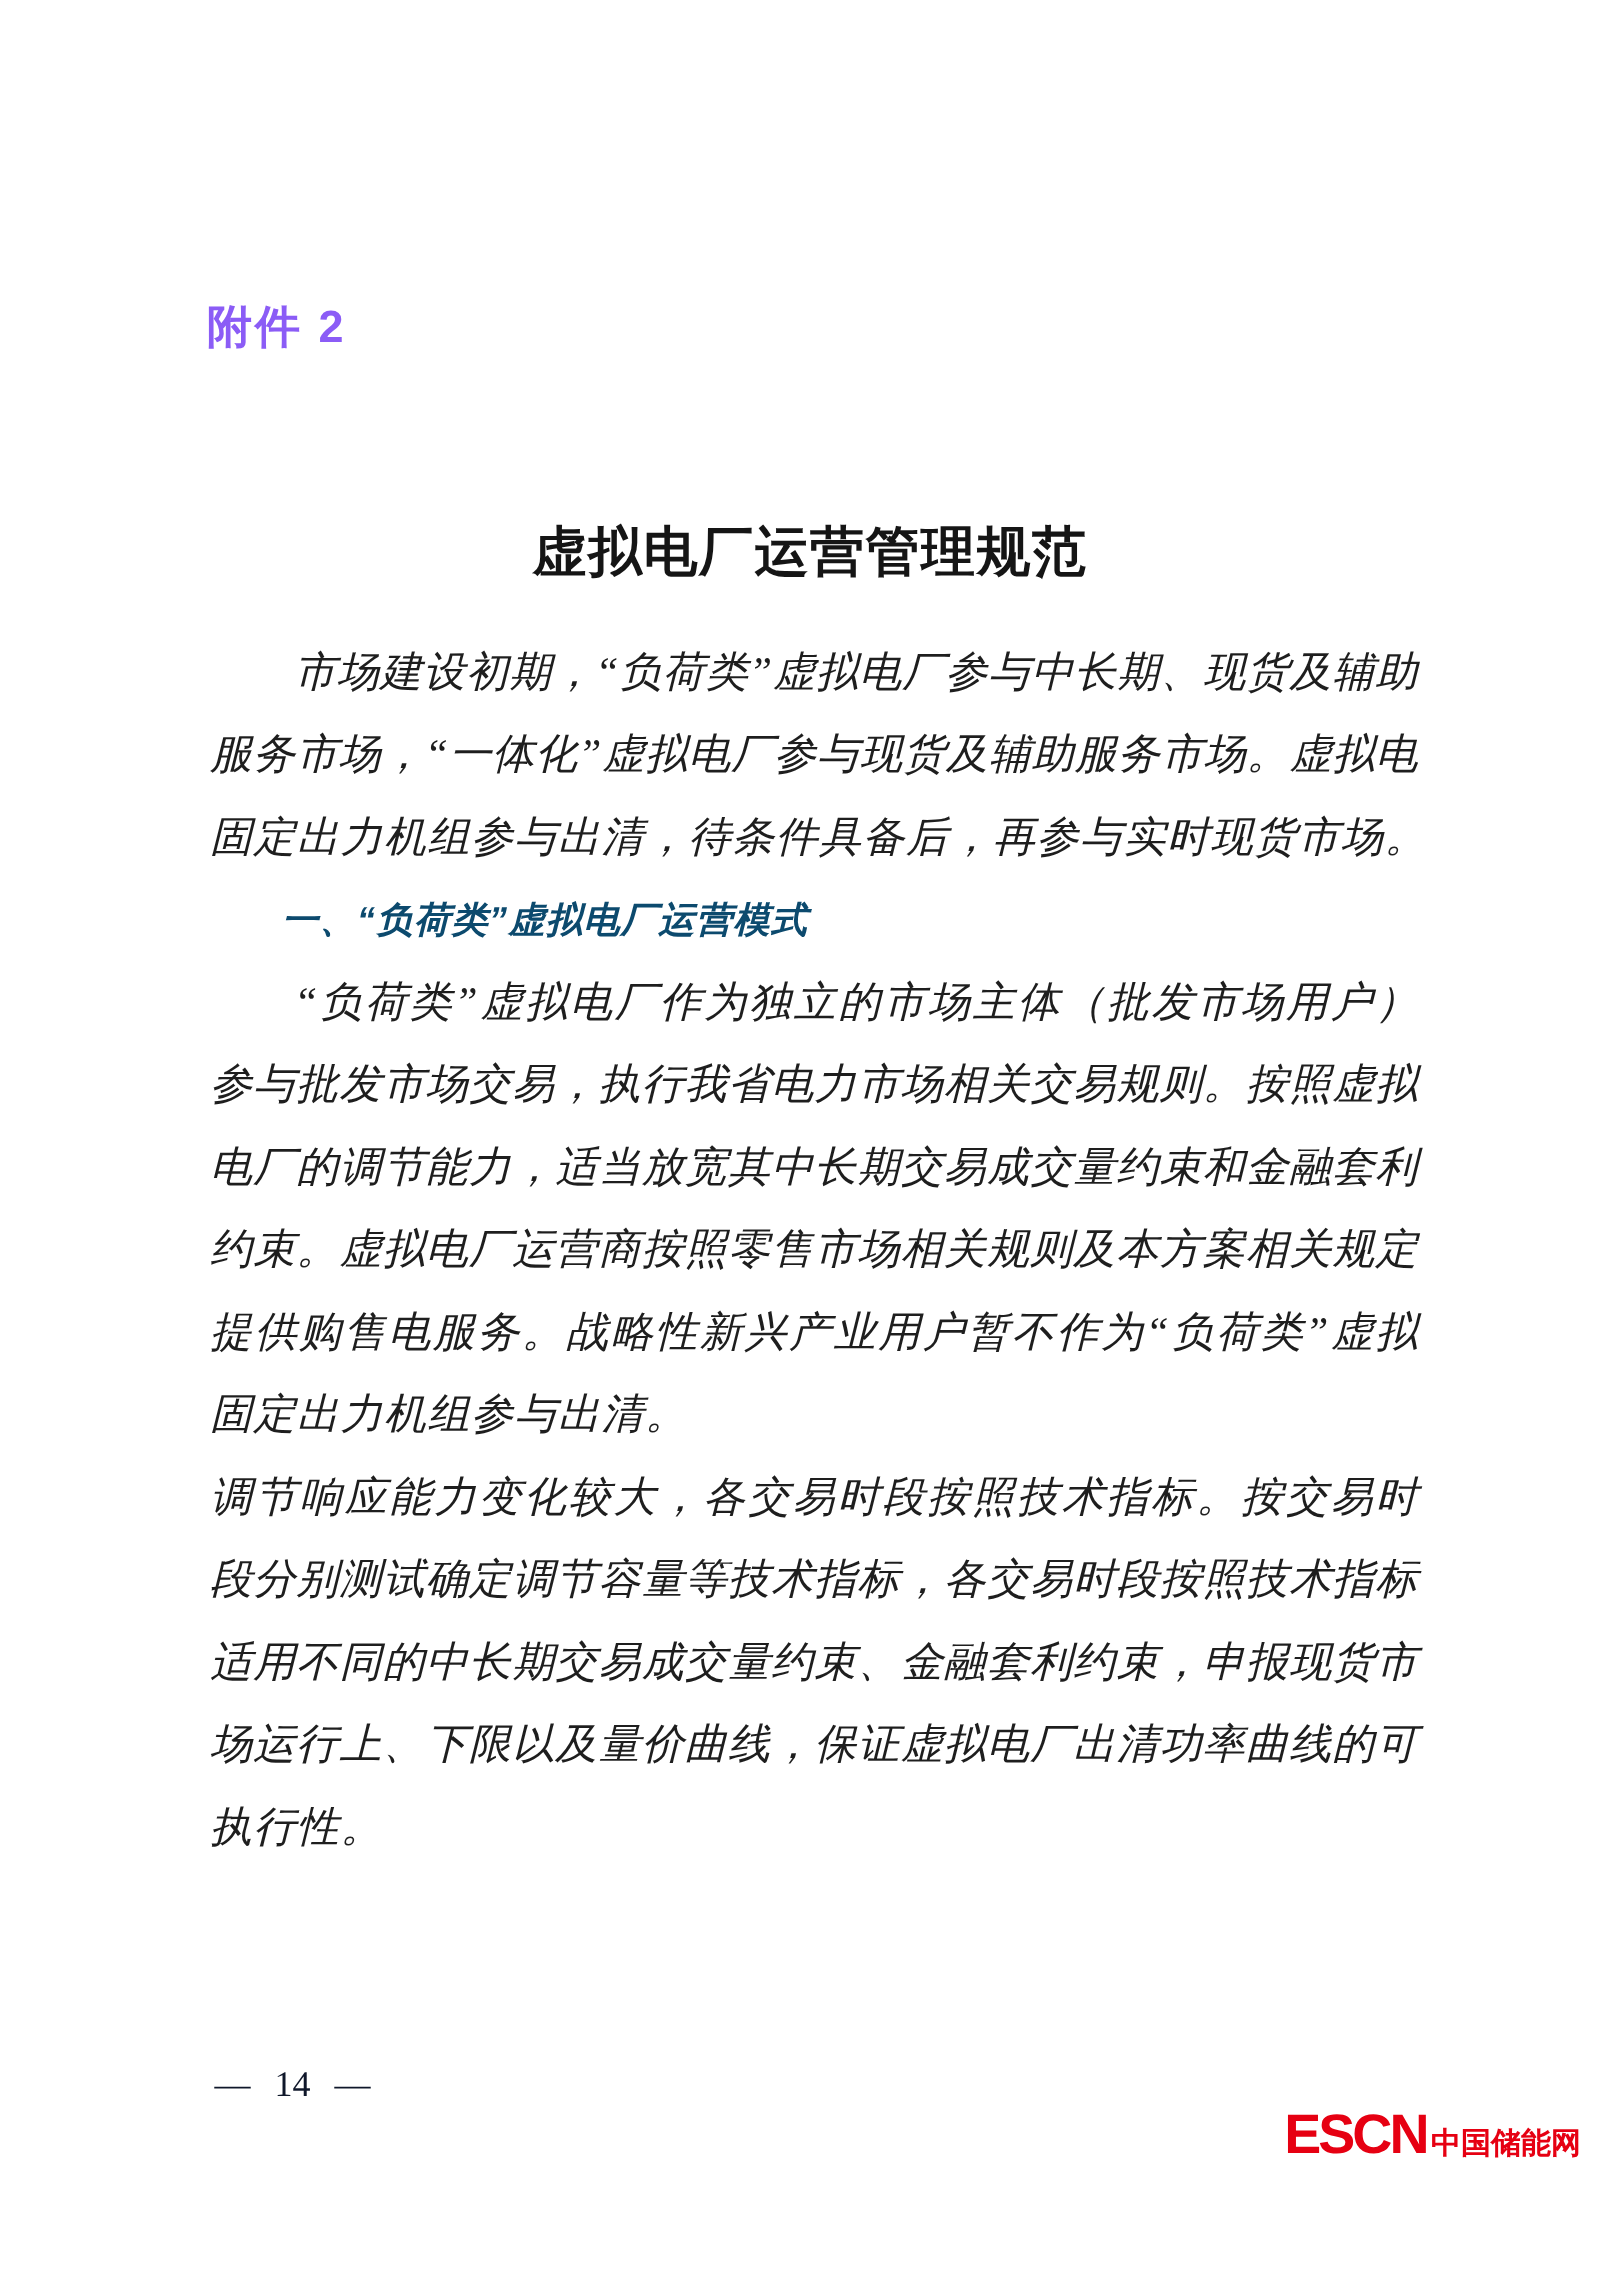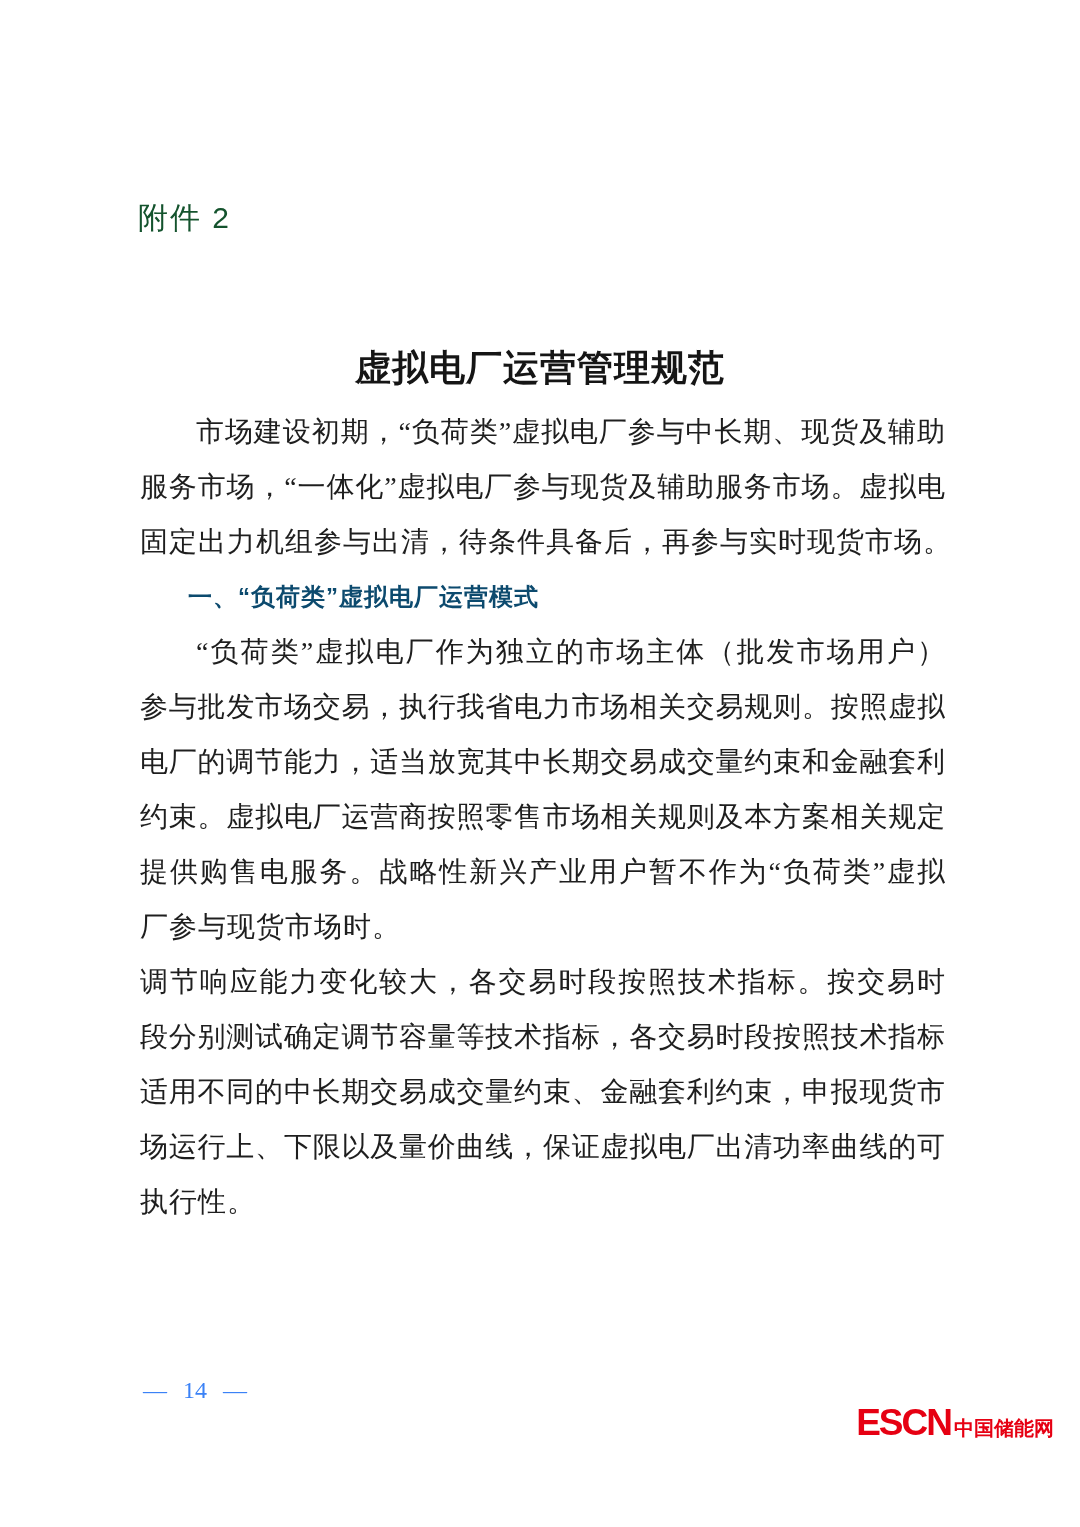--- a/index.html
+++ b/index.html
@@ -11,42 +11,43 @@
     overflow: hidden;
     font-family: "Liberation Serif", "DejaVu Serif", serif;
     color: #1e1e1e;
   }
   .attachment-label {
     position: absolute;
     left: 138px;
     top: 198px;
     font-family: "Liberation Sans", "DejaVu Sans", sans-serif;
     font-size: 30px;
-    font-weight: 400;
+    font-weight: 700;
     letter-spacing: 2px;
-    color: #14532d;
+    color: #8b5cf6;
   }
   .doc-title {
     position: absolute;
     left: 0;
     top: 300px;
     width: 100%;
     text-align: center;
     font-size: 36px;
     font-weight: 700;
     letter-spacing: 1px;
     color: #151515;
     margin-top: 44px;
   }
   .body-text {
     position: absolute;
     left: 140px;
-    top: 404px;
+    top: 421px;
     width: 805px;
     font-size: 28px;
+    font-style: italic;
   }
   .line {
     height: 55px;
     line-height: 55px;
     white-space: nowrap;
     letter-spacing: 1px;
   }
   .line.j {
     white-space: normal;
     text-align: justify;
@@ -60,21 +61,21 @@
     font-size: 24px;
     color: #0c4a6e;
     text-indent: 2em;
   }
   .page-number {
     position: absolute;
     left: 143px;
     top: 1377px;
     font-size: 24px;
     word-spacing: 10px;
-    color: #3b82f6;
+    color: #0f172a;
   }
   .logo {
     position: absolute;
     right: 26px;
     top: 1404px;
     display: flex;
     align-items: baseline;
     color: #e60012;
     white-space: nowrap;
   }
@@ -108,21 +109,21 @@
     <div class="line j">服务市场，“一体化”虚拟电厂参与现货及辅助服务市场。虚拟电</div>
     <div class="line">固定出力机组参与出清，待条件具备后，再参与实时现货市场。</div>
 
     <div class="line heading">一、“负荷类”虚拟电厂运营模式</div>
 
     <div class="line j indent">“负荷类”虚拟电厂作为独立的市场主体（批发市场用户）</div>
     <div class="line j">参与批发市场交易，执行我省电力市场相关交易规则。按照虚拟</div>
     <div class="line j">电厂的调节能力，适当放宽其中长期交易成交量约束和金融套利</div>
     <div class="line j">约束。虚拟电厂运营商按照零售市场相关规则及本方案相关规定</div>
     <div class="line j">提供购售电服务。战略性新兴产业用户暂不作为“负荷类”虚拟</div>
-    <div class="line">厂参与现货市场时。</div>
+    <div class="line">固定出力机组参与出清。</div>
 
     <div class="line j">调节响应能力变化较大，各交易时段按照技术指标。按交易时</div>
     <div class="line j">段分别测试确定调节容量等技术指标，各交易时段按照技术指标</div>
     <div class="line j">适用不同的中长期交易成交量约束、金融套利约束，申报现货市</div>
     <div class="line j">场运行上、下限以及量价曲线，保证虚拟电厂出清功率曲线的可</div>
     <div class="line">执行性。</div>
   </div>
 
   <div class="page-number">— 14 —</div>
 

